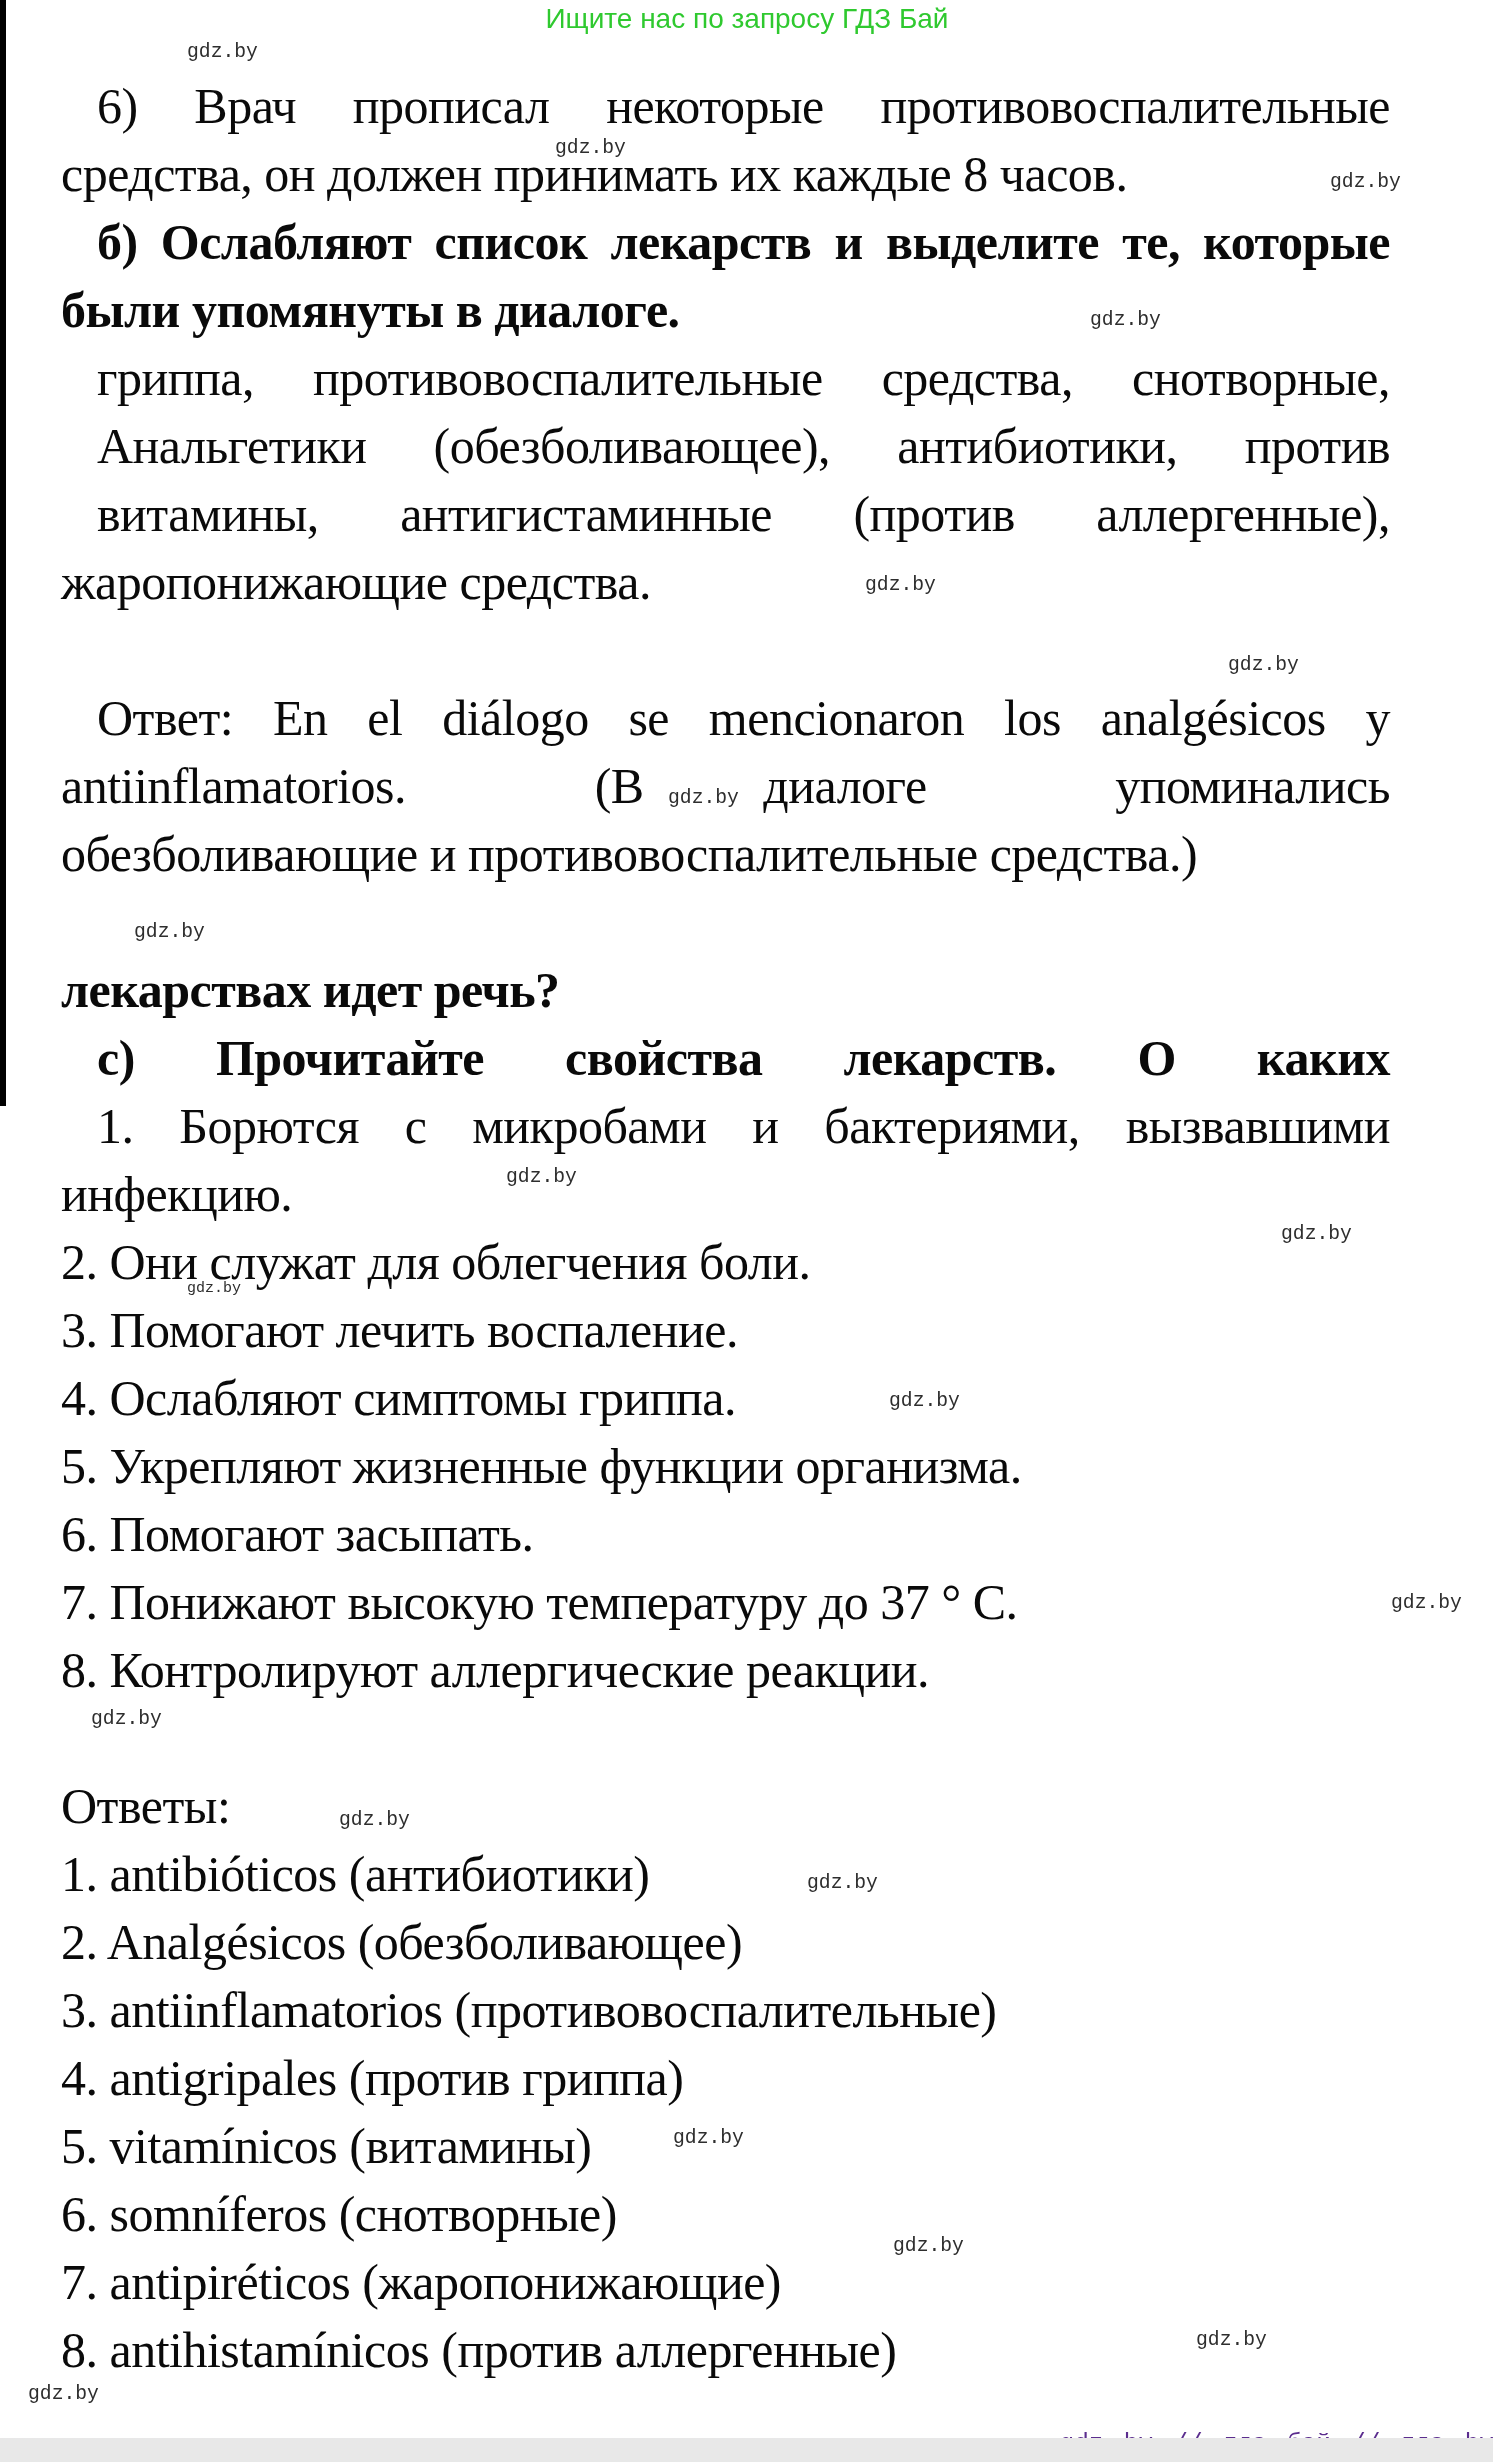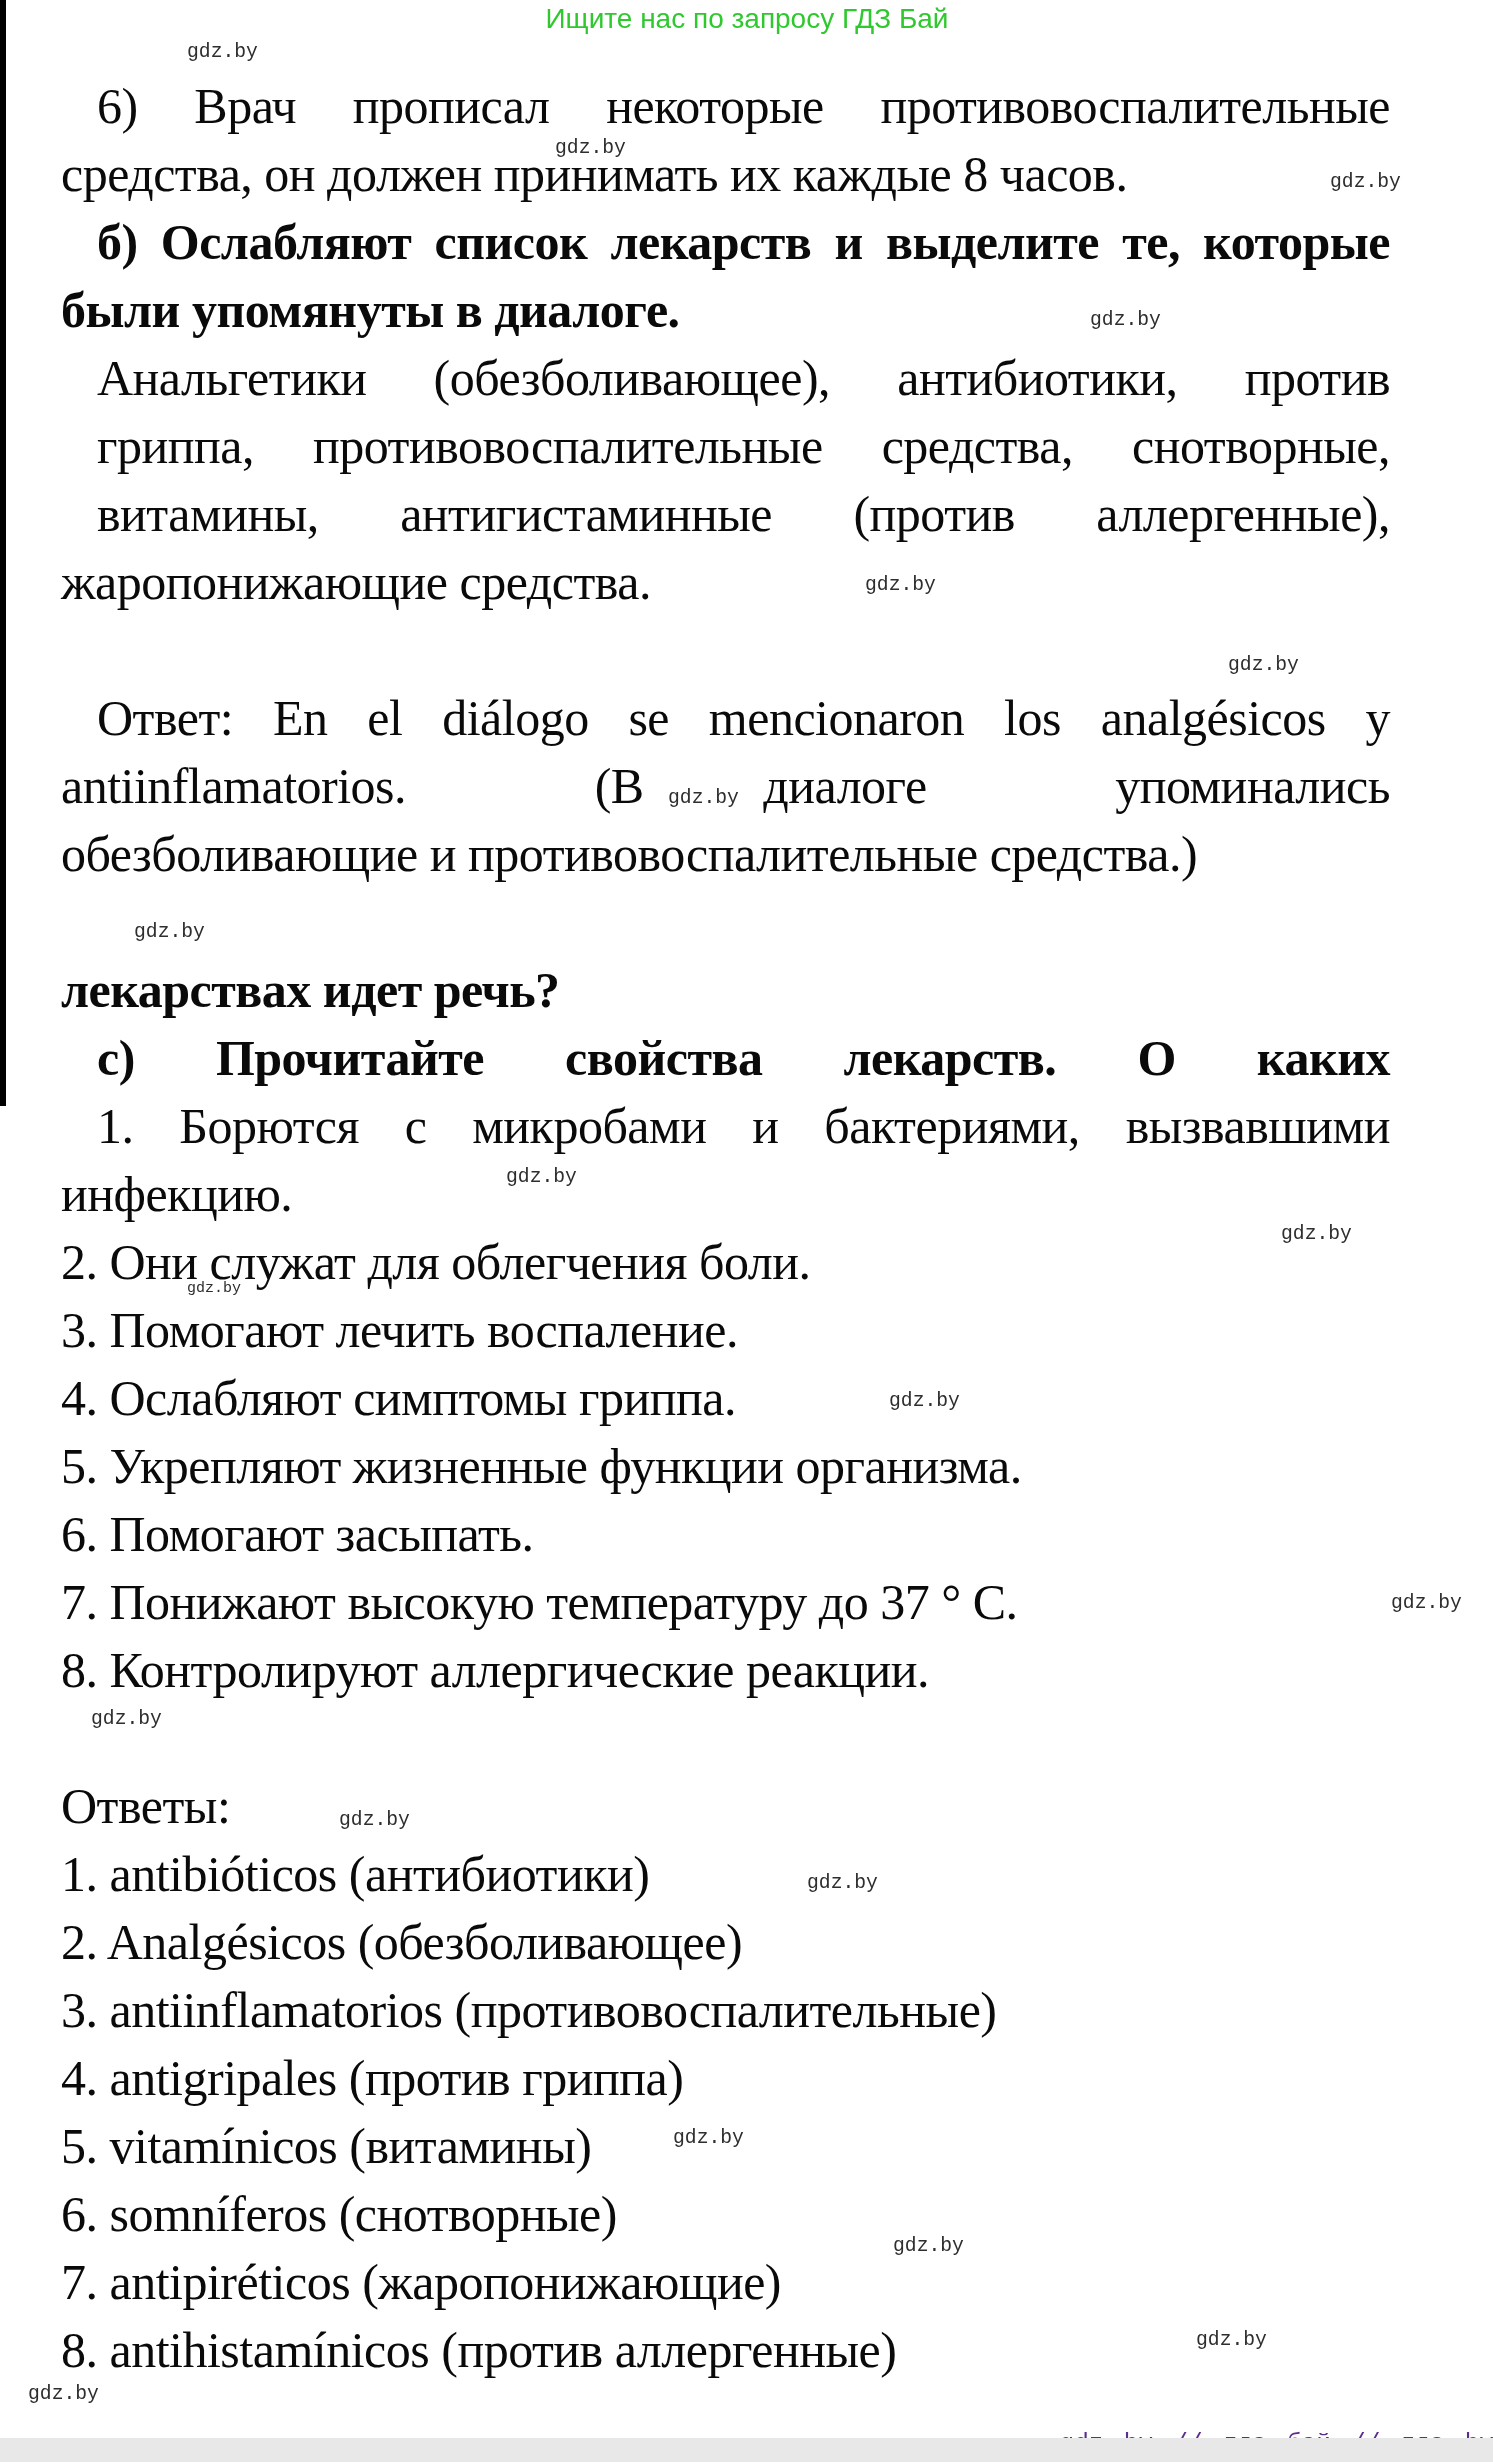--- a/index.html
+++ b/index.html
@@ -84,22 +84,22 @@
 <body>
 
 <div class="page">
   <div class="edge"></div>
   <div class="promo">Ищите нас по запросу ГДЗ Бай</div>
   <div class="doc">
       <div class="line justify">6) Врач прописал некоторые противовоспалительные</div>
       <div class="line">средства, он должен принимать их каждые 8 часов.</div>
       <div class="line bold justify">б) Ослабляют список лекарств и выделите те, которые</div>
       <div class="line bold">были упомянуты в диалоге.</div>
+      <div class="line justify">гриппа, противовоспалительные средства, снотворные,</div>
       <div class="line justify">Анальгетики (обезболивающее), антибиотики, против</div>
-      <div class="line justify">гриппа, противовоспалительные средства, снотворные,</div>
       <div class="line justify">витамины, антигистаминные (против аллергенные),</div>
       <div class="line">жаропонижающие средства.</div>
       <div class="line gap"></div>
       <div class="line justify">Ответ: En el diálogo se mencionaron los analgésicos y</div>
       <div class="line split">
         <span>antiinflamatorios.</span>
         <span class="split-mid">
           <span>(В</span>
           <span class="wm">gdz.by</span>
           <span>диалоге</span>

